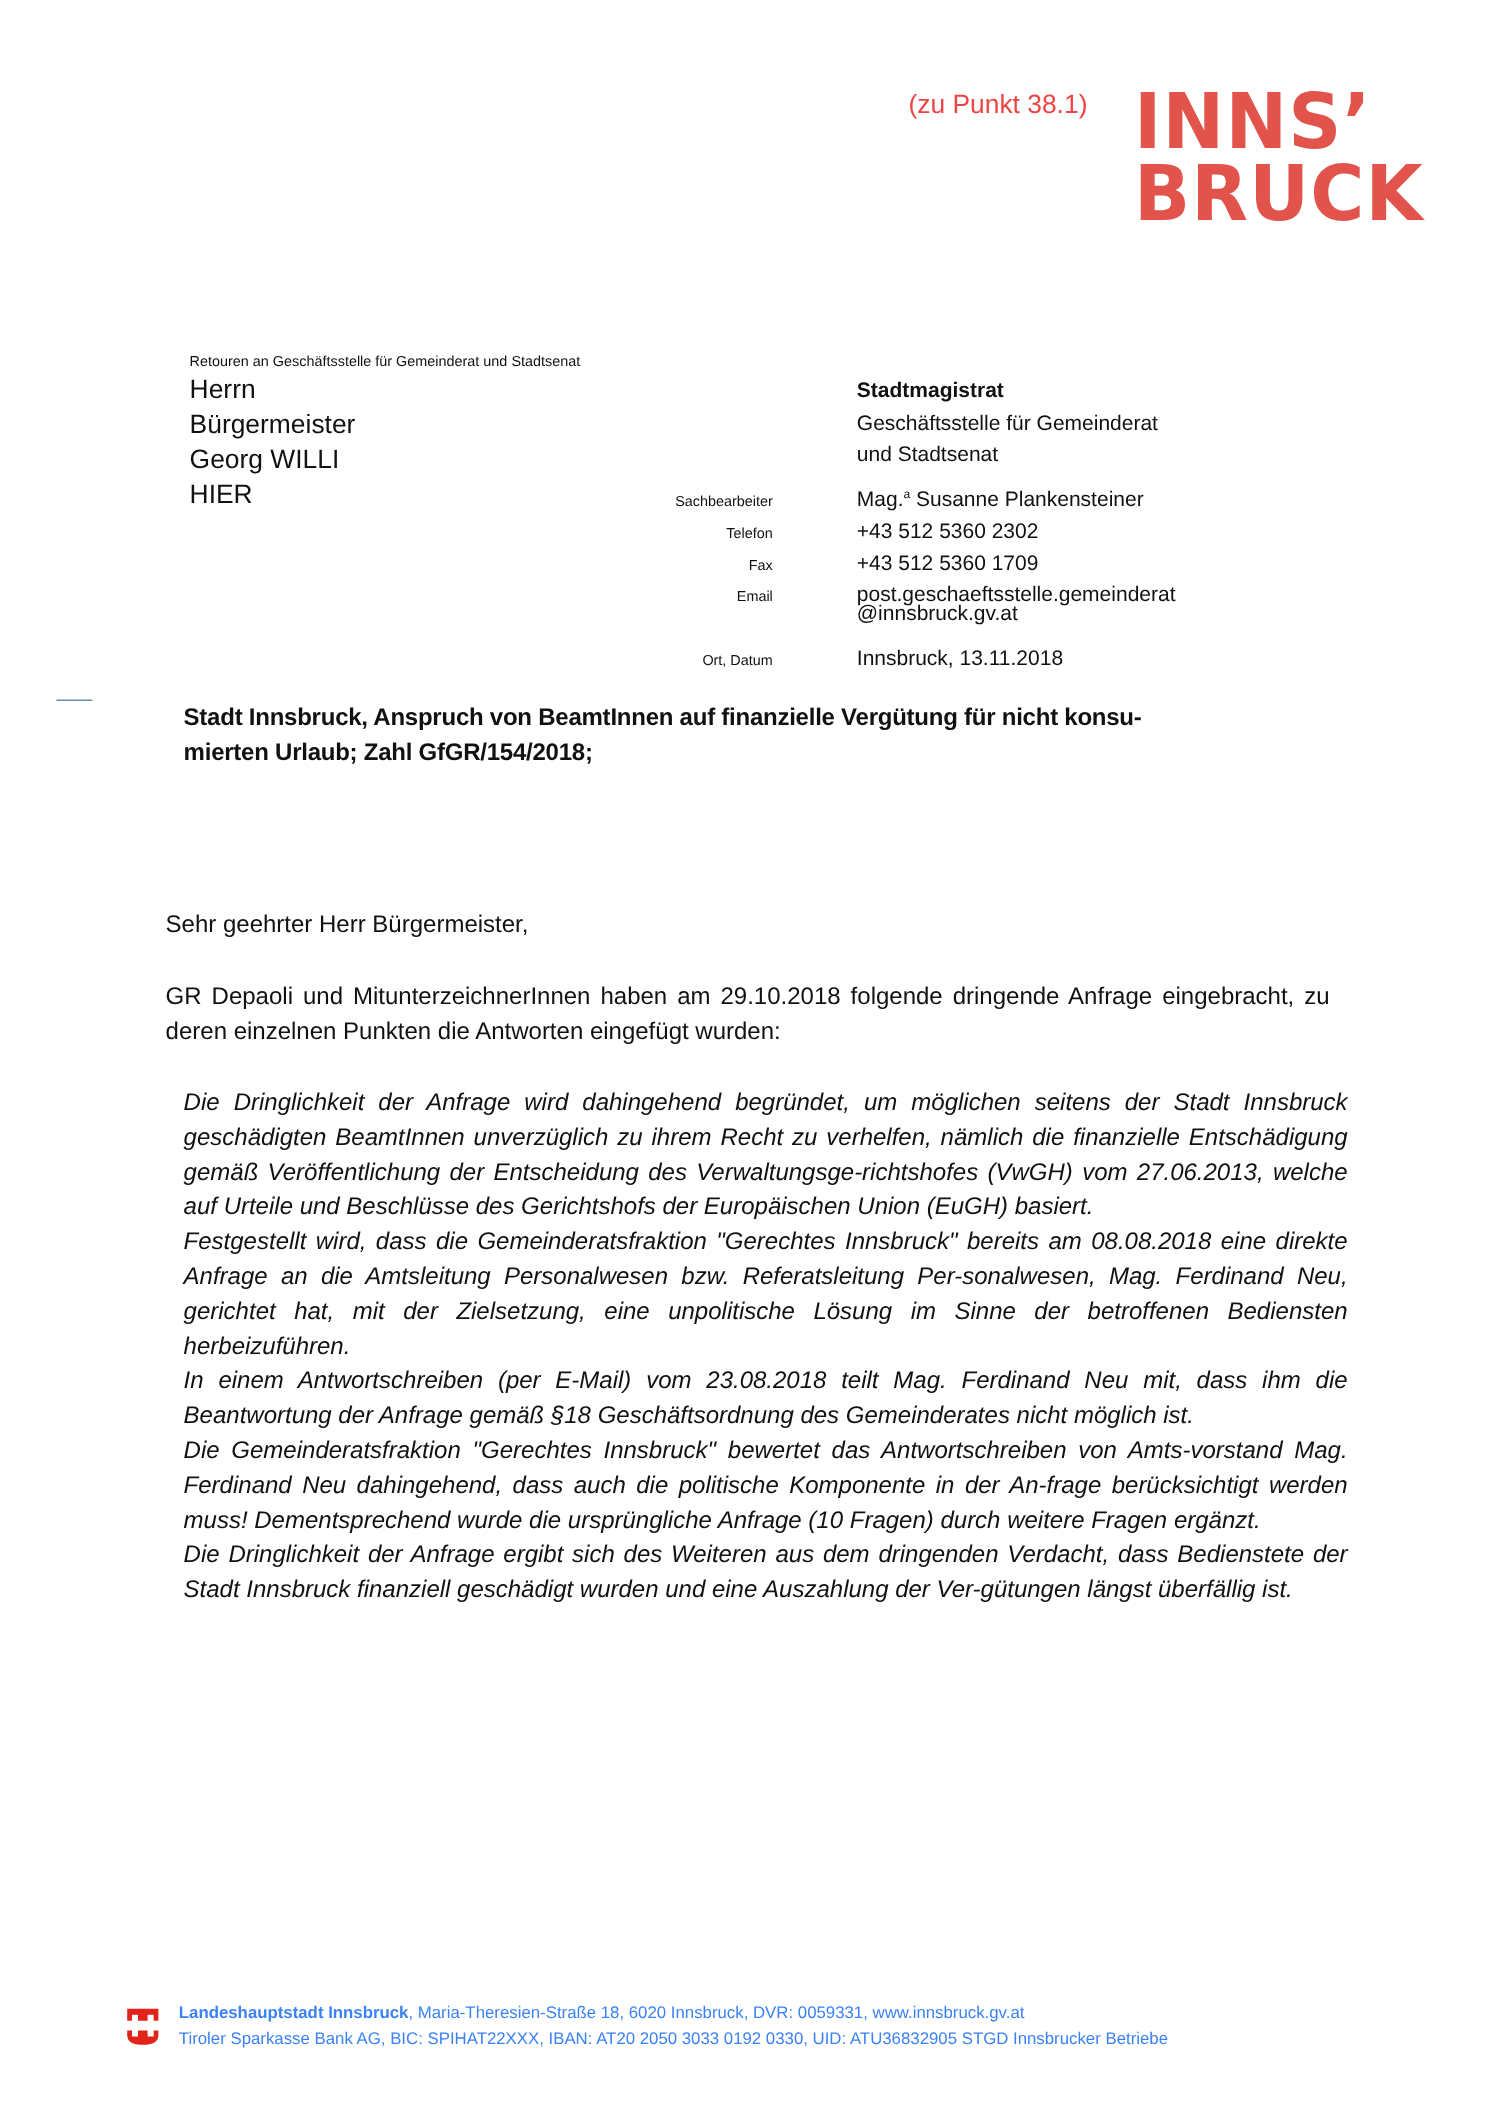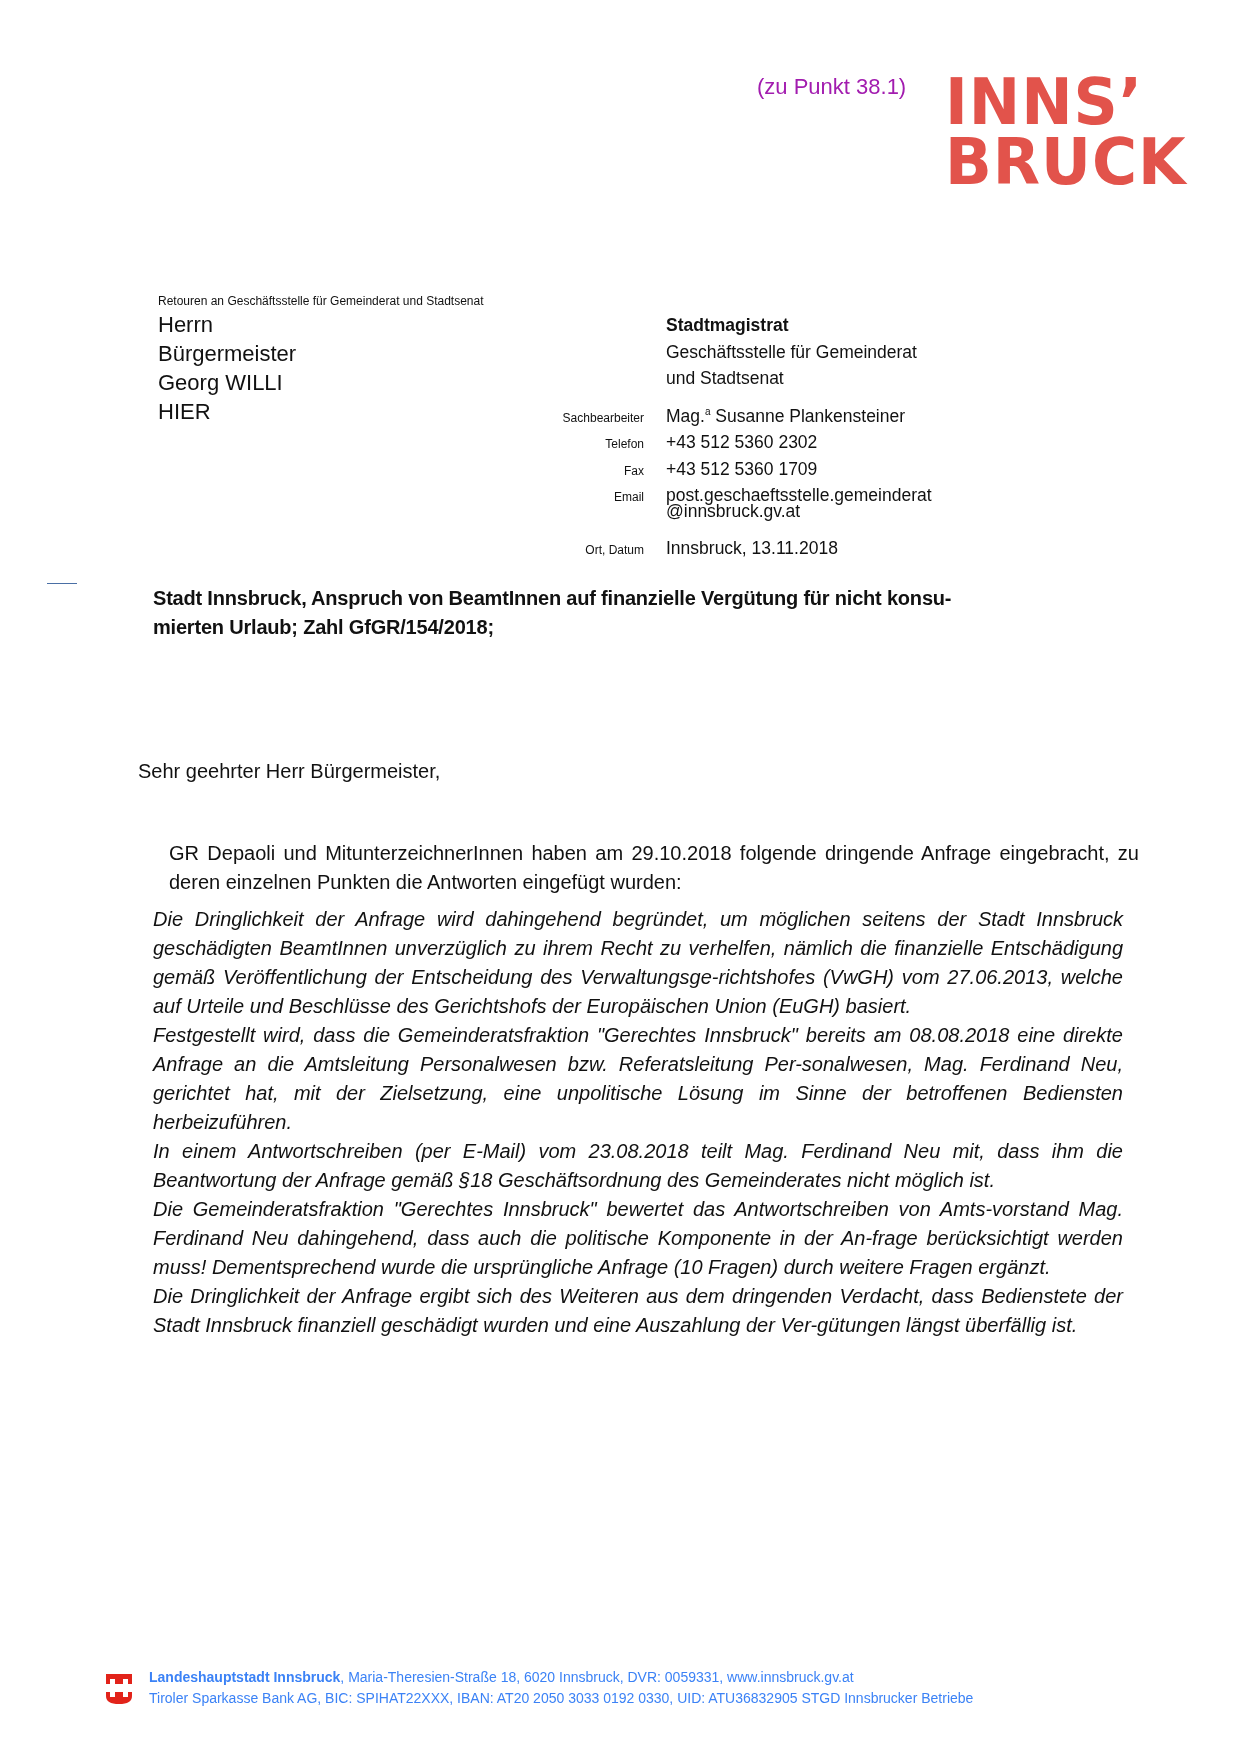--- a/index.html
+++ b/index.html
@@ -1,42 +1,42 @@
 <!DOCTYPE html>
 <html><head>
   <meta charset="utf-8">
   <style>
     html, body { margin: 0; padding: 0; background: #ffffff; }
     body { width: 1241px; height: 1755px; position: relative; overflow: hidden; color: #111; font-family: "Liberation Sans", sans-serif; }
     .abs { position: absolute; }
 
-    .ref-note { left: 757px; top: 74px; font-size: 22px; color: #a21caf; white-space: nowrap; }
+    .ref-note { left: 757px; top: 74px; font-size: 22px; color: #ef4444; white-space: nowrap; }
 
     .logo { left: 945px; top: 72px; width: 245px; height: 125px; }
     .logo .line { display: block; font-family: "DejaVu Sans", sans-serif; font-weight: bold; color: #e2534b; font-size: 64px; line-height: 60px; letter-spacing: 1px; transform: scaleX(0.96); transform-origin: left; }
 
     .return-line { left: 158px; top: 294px; font-size: 12px; white-space: nowrap; }
     .recipient { left: 158px; top: 310px; font-size: 22px; line-height: 29px; }
     .recipient div { white-space: nowrap; }
 
     .sender { left: 560px; top: 283px; width: 480px; }
     .sender .row { display: flex; height: 26.5px; align-items: baseline; }
     .sender .label { width: 106px; text-align: right; font-size: 12px; padding-right: 22px; box-sizing: border-box; margin-top: 48px; }
-    .sender .value { font-size: 17.5px; white-space: nowrap; }
+    .sender .value { font-size: 17.5px; white-space: nowrap; margin-left: 48px; }
     .sender .value.bold { font-weight: bold; }
     .sender sup { font-size: 10px; vertical-align: super; line-height: 0; }
 
     .margin-mark { left: 47px; top: 583px; width: 30px; height: 1px; background: #4a6fa5; }
 
     .subject { left: 153px; top: 584px; width: 970px; font-family: "Liberation Sans", sans-serif; font-weight: bold; font-size: 20px; line-height: 29px; letter-spacing: -0.2px; }
     .subject div { white-space: nowrap; }
 
     .salutation { left: 138px; top: 760px; font-size: 20px; white-space: nowrap; }
 
-    .intro { left: 169px; top: 817px; width: 970px; font-size: 20px; line-height: 29px; text-align: justify; margin-top: 22px; }
+    .intro { left: 138px; top: 817px; width: 970px; font-size: 20px; line-height: 29px; text-align: justify; }
 
     .quote { left: 153px; top: 905px; width: 970px; font-size: 20px; line-height: 29px; font-style: italic; }
     .quote p { margin: 0; text-align: justify; text-align-last: left; }
 
     .footer { left: 104px; top: 1667px; width: 1000px; }
     .footer .icon { position: absolute; left: 0; top: 3px; width: 30px; height: 36px; }
     .footer .lines { position: absolute; left: 45px; top: 0; font-size: 14px; line-height: 21px; color: #3b82f6; white-space: nowrap; }
     .footer .lines b { font-weight: bold; }
   </style>
 </head>

